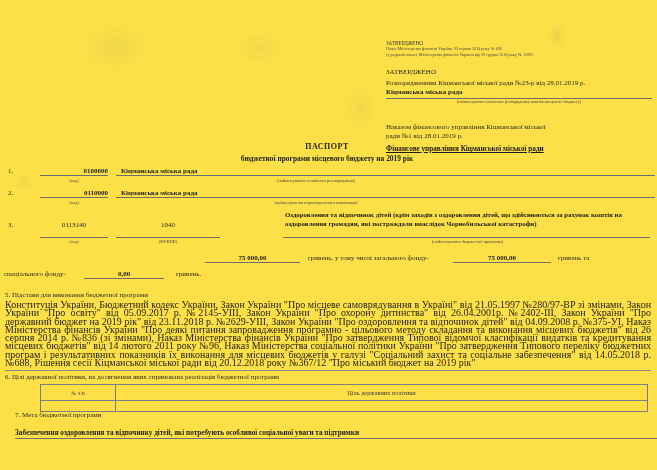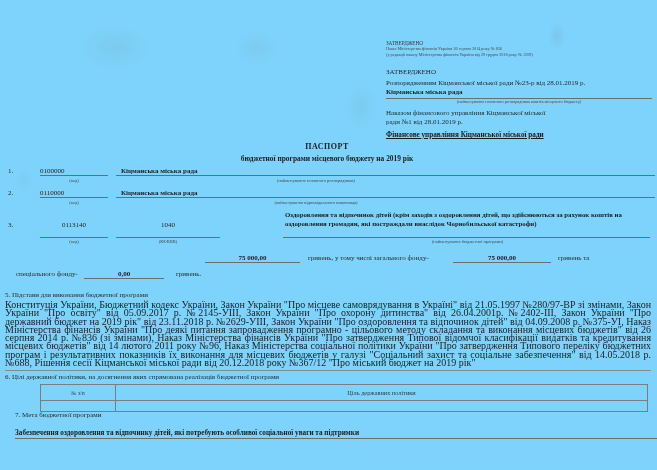--- a/index.html
+++ b/index.html
@@ -1,37 +1,37 @@
 <!DOCTYPE html>
 <html><head>
 <meta charset="utf-8">
 <style>
   html,body{margin:0;padding:0;background:#e8e8e6;}
   .page{
     position:relative;width:657px;height:470px;margin:0 auto;
-    background:#7dd3fc;overflow:hidden;
+    background:#fde047;overflow:hidden;
     font-family:"Liberation Serif","DejaVu Serif",serif;
     color:#262626;
   }
   .abs{position:absolute;}
   .artifact{position:absolute;border-radius:50%;pointer-events:none;}
   
   .approval-top{left:386px;top:40px;width:266px;font-size:5.2px;line-height:6.2px;color:#3a3a3a;}
   .approval-top .tiny{font-size:4.2px;line-height:5.4px;color:#4a4a4a;}
   .approval-main{left:386px;top:68px;width:266px;font-size:7px;line-height:9px;color:#2b2b2b;}
   .approval-main .org{font-weight:bold;border-bottom:1px solid #6d6d6d;padding-bottom:1px;color:#1d1d1d;}
   .approval-main .cap{font-size:4.3px;line-height:6px;text-align:center;color:#4a4a4a;}
   .approval-main .fin{font-weight:bold;text-decoration:underline;margin-top:4px;font-size:7.2px;color:#1b1b1b;}
   
   .title-block{left:0;top:142px;width:654px;text-align:center;}
   .title-main{font-size:8px;font-weight:bold;letter-spacing:.5px;color:#1d1d1d;}
   .title-sub{font-size:7.4px;font-weight:bold;margin-top:3px;color:#1d1d1d;}
   
   .rownum{font-size:7px;color:#2b2b2b;}
-  .field{border-bottom:1px solid #6d6d6d;text-align:left;font-size:7px;color:#222;}
+  .field{border-bottom:1px solid #6d6d6d;text-align:right;font-size:7px;color:#222;font-weight:bold;}
   .field.name{text-align:left;padding-left:5px;font-weight:bold;color:#1d1d1d;}
   .cap-small{font-size:4.5px;color:#4a4a4a;text-align:center;}
   .prog-name{font-size:6.8px;font-weight:bold;line-height:9px;color:#1d1d1d;}
   .uline{border-bottom:1px solid #6d6d6d;height:1px;}
   
   .sec{font-size:7px;color:#2b2b2b;}
   .num-field{display:inline-block;border-bottom:1px solid #6d6d6d;text-align:center;font-weight:bold;color:#1d1d1d;}
   
   .sec5-body{font-size:10px;font-weight:normal;line-height:8.3px;text-align:justify;color:#1f1f1f;}
   .sec5-wrap{border-bottom:1px solid #8a8a8a;padding-bottom:3px;}
@@ -59,21 +59,21 @@
     <div>ЗАТВЕРДЖЕНО</div>
     <div class="tiny">Наказ Міністерства фінансів України 26 серпня 2014 року № 836</div>
     <div class="tiny">(у редакції наказу Міністерства фінансів України від  29 грудня 2018 року № 1209)</div>
   </div>
 
   <div class="abs approval-main">
     <div style="margin-bottom:2px;">ЗАТВЕРДЖЕНО</div>
     <div>Розпорядженням Кіцманської міської ради №23-р від 28.01.2019 р.</div>
     <div class="org">Кіцманська міська рада</div>
     <div class="cap">(найменування головного розпорядника коштів місцевого бюджету)</div>
-    <div style="margin-top:4px;">Наказом фінансового управління Кіцманської міської</div>
+    <div style="margin-top:18px;">Наказом фінансового управління Кіцманської міської</div>
     <div>ради №1 від 28.01.2019 р.</div>
     <div class="fin">Фінансове управління Кіцманської міської ради</div>
   </div>
 
   <div class="abs title-block">
     <div class="title-main">ПАСПОРТ</div>
     <div class="title-sub">бюджетної програми місцевого бюджету на 2019  рік</div>
   </div>
 
   <div class="abs" style="left:0;top:167px;width:657px;height:22px;">
@@ -103,21 +103,21 @@
     <span class="abs cap-small" style="left:40px;top:30px;width:68px;">(код)</span>
     <span class="abs cap-small" style="left:116px;top:30px;width:104px;">(КФКВК)</span>
     <span class="abs cap-small" style="left:285px;top:30px;width:365px;">(найменування бюджетної програми)</span>
   </div>
 
   <div class="abs sec" style="left:0;top:254px;width:657px;height:30px;">
     <span class="abs num-field" style="left:205px;top:0;width:95px;">75 000,00</span>
     <span class="abs" style="left:308px;top:0;">гривень, у тому числі загального фонду-</span>
     <span class="abs num-field" style="left:453px;top:0;width:98px;">75 000,00</span>
     <span class="abs" style="left:558px;top:0;">гривень та</span>
-    <span class="abs" style="left:16px;top:16px;">спеціального фонду-</span>
+    <span class="abs" style="left:4px;top:16px;">спеціального фонду-</span>
     <span class="abs num-field" style="left:84px;top:16px;width:80px;">0,00</span>
     <span class="abs" style="left:176px;top:16px;">гривень.</span>
   </div>
 
   <div class="abs" style="left:5px;top:291px;width:646px;">
     <div class="sec">5. Підстави для виконання бюджетної програми</div>
     <div class="sec5-wrap" style="margin-top:2px;">
       <div class="sec5-body">Конституція України,  Бюджетний кодекс України, Закон України "Про місцеве самоврядування  в Україні" від 21.05.1997 №280/97-ВР зі змінами, Закон України "Про освіту" від 05.09.2017 р. №2145-УІІІ, Закон України "Про охорону дитинства" від 26.04.2001р. №2402-ІІІ,  Закон України "Про державний бюджет на 2019 рік" від 23.11.2018 р. №2629-УІІІ, Закон України "Про оздоровлення та відпочинок дітей" від 04.09.2008 р. №375-УІ, Наказ Міністерства фінансів України "Про деякі питання запровадження  програмно - цільового методу складання та виконання місцевих бюджетів" від 26 серпня 2014 р. №836 (зі змінами), Наказ Міністерства фінансів України "Про затвердження Типової відомчої класифікації  видатків та кредитування місцевих бюджетів" від 14 лютого 2011 року №96, Наказ Міністерства соціальної політики  України "Про затвердження Типового переліку бюджетних програм і результативних показників їх виконання для місцевих бюджетів у галузі "Соціальний захист та соціальне забезпечення" від 14.05.2018 р. №688,  Рішення сесії Кіцманської міської ради від 20.12.2018 року №367/12 "Про міський бюджет на 2019 рік"</div>
     </div>
   </div>

